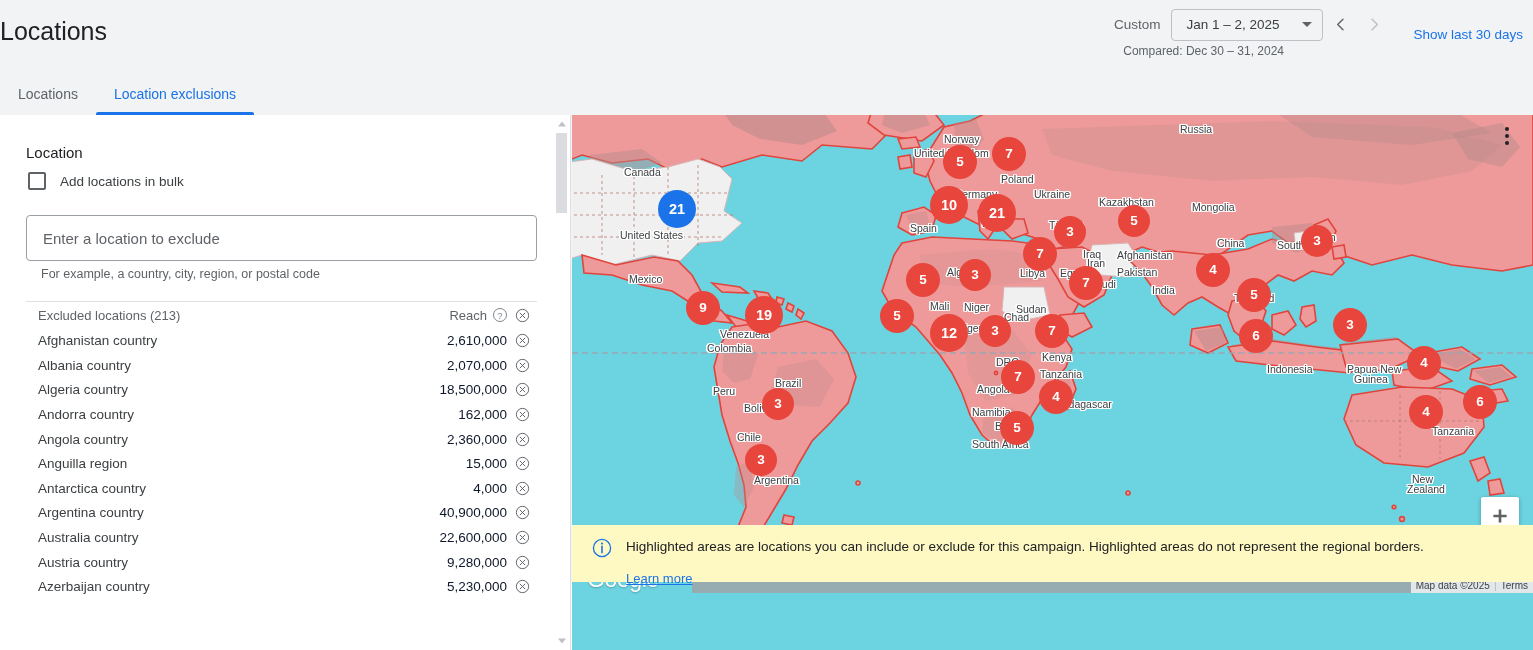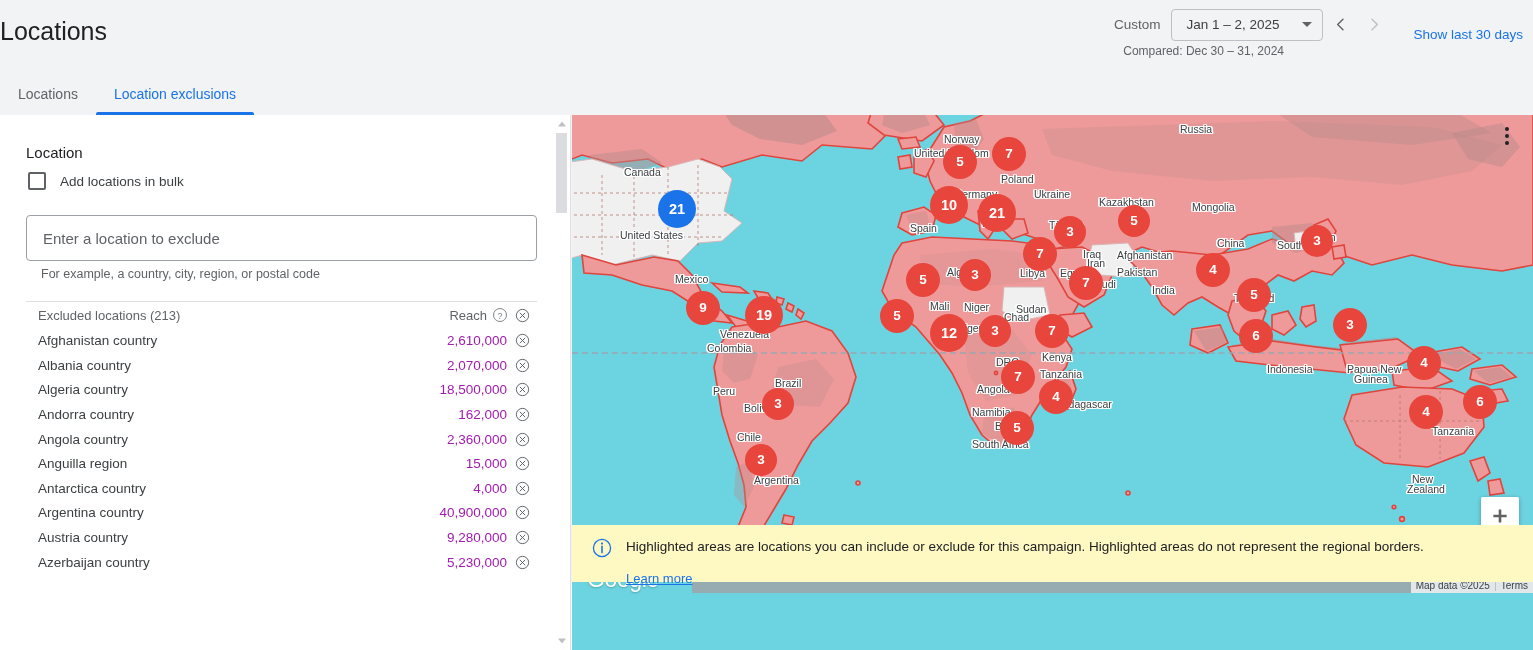--- a/index.html
+++ b/index.html
@@ -77,21 +77,21 @@
   .loc-input::placeholder { color:#5f6368; opacity:1; }
   .input-hint { position:absolute; left: 41px; top: 152px; font-size: 12.5px; color:#5f6368; }
 
   .table-wrap { position:absolute; left: 26px; top: 186px; width: 511px; }
   .table-top-border { border-top: 1px solid #e0e0e0; }
   .row {
     display:flex; align-items:center; height: 24.6px; padding: 0 0 0 12px;
     border-bottom: 1px solid transparent;
   }
   .row .name { flex: 1 1 auto; font-size: 13.5px; color:#3c4043; white-space:nowrap; overflow:hidden; }
-  .row .reach { flex: 0 0 auto; font-size: 13.5px; color:#a21caf; text-align:right; }
+  .row .reach { flex: 0 0 auto; font-size: 13.5px; color:#0f172a; text-align:right; }
   .row .x { flex: 0 0 auto; width: 30px; display:flex; align-items:center; justify-content:center; cursor:pointer; }
   .row.head .name { color:#5f6368; font-size: 13px; }
   .row.head .reach-wrap { display:flex; align-items:center; gap:6px; color:#5f6368; font-size:13px; }
   .row.head { height: 27px; }
   .help-icon {
     width:14px;height:14px;border:1px solid #80868b;border-radius:50%;
     display:flex;align-items:center;justify-content:center;font-size:9.5px;color:#80868b;cursor:pointer;
   }
   .xicon { width:15px;height:15px; }
 
@@ -292,20 +292,30 @@
               <div class="name">Argentina country</div>
               <div class="reach">40,900,000</div>
               <div class="x">
                 <svg class="xicon" viewBox="0 0 20 20">
                   <circle cx="10" cy="10" r="8.2" fill="none" stroke="#5f6368" stroke-width="1.3"></circle>
                   <path d="M6.8 6.8l6.4 6.4M13.2 6.8l-6.4 6.4" stroke="#5f6368" stroke-width="1.3" stroke-linecap="round"></path>
                 </svg>
               </div>
             </div>
             <div class="row">
+              <div class="name">Australia country</div>
+              <div class="reach">22,600,000</div>
+              <div class="x">
+                <svg class="xicon" viewBox="0 0 20 20">
+                  <circle cx="10" cy="10" r="8.2" fill="none" stroke="#5f6368" stroke-width="1.3"></circle>
+                  <path d="M6.8 6.8l6.4 6.4M13.2 6.8l-6.4 6.4" stroke="#5f6368" stroke-width="1.3" stroke-linecap="round"></path>
+                </svg>
+              </div>
+            </div>
+            <div class="row">
               <div class="name">Austria country</div>
               <div class="reach">9,280,000</div>
               <div class="x">
                 <svg class="xicon" viewBox="0 0 20 20">
                   <circle cx="10" cy="10" r="8.2" fill="none" stroke="#5f6368" stroke-width="1.3"></circle>
                   <path d="M6.8 6.8l6.4 6.4M13.2 6.8l-6.4 6.4" stroke="#5f6368" stroke-width="1.3" stroke-linecap="round"></path>
                 </svg>
               </div>
             </div>
             <div class="row">
@@ -450,21 +460,21 @@
         <circle class="hl" cx="822" cy="392" r="1.8"></circle>
         <circle class="hl" cx="286" cy="368" r="2"></circle>
         <circle class="hl" cx="424" cy="258" r="1.6"></circle>
       </svg>
 
       <div class="equator"></div>
 
       <div id="map-labels">
           <div class="label" style="left: 52px; top: 51px;">Canada</div>
           <div class="label" style="left: 48px; top: 114px;">United States</div>
-          <div class="label" style="left: 57px; top: 158px; margin-left: 46px;">Mexico</div>
+          <div class="label" style="left: 57px; top: 158px;">Mexico</div>
           <div class="label" style="left: 135px; top: 227px;">Colombia</div>
           <div class="label" style="left: 148px; top: 213px;">Venezuela</div>
           <div class="label" style="left: 141px; top: 270px;">Peru</div>
           <div class="label" style="left: 203px; top: 262px;">Brazil</div>
           <div class="label" style="left: 172px; top: 287px;">Bolivia</div>
           <div class="label" style="left: 165px; top: 316px;">Chile</div>
           <div class="label" style="left: 182px; top: 359px;">Argentina</div>
           <div class="label" style="left: 342px; top: 32px;">United Kingdom</div>
           <div class="label" style="left: 372px; top: 18px;">Norway</div>
           <div class="label" style="left: 429px; top: 58px;">Poland</div>

